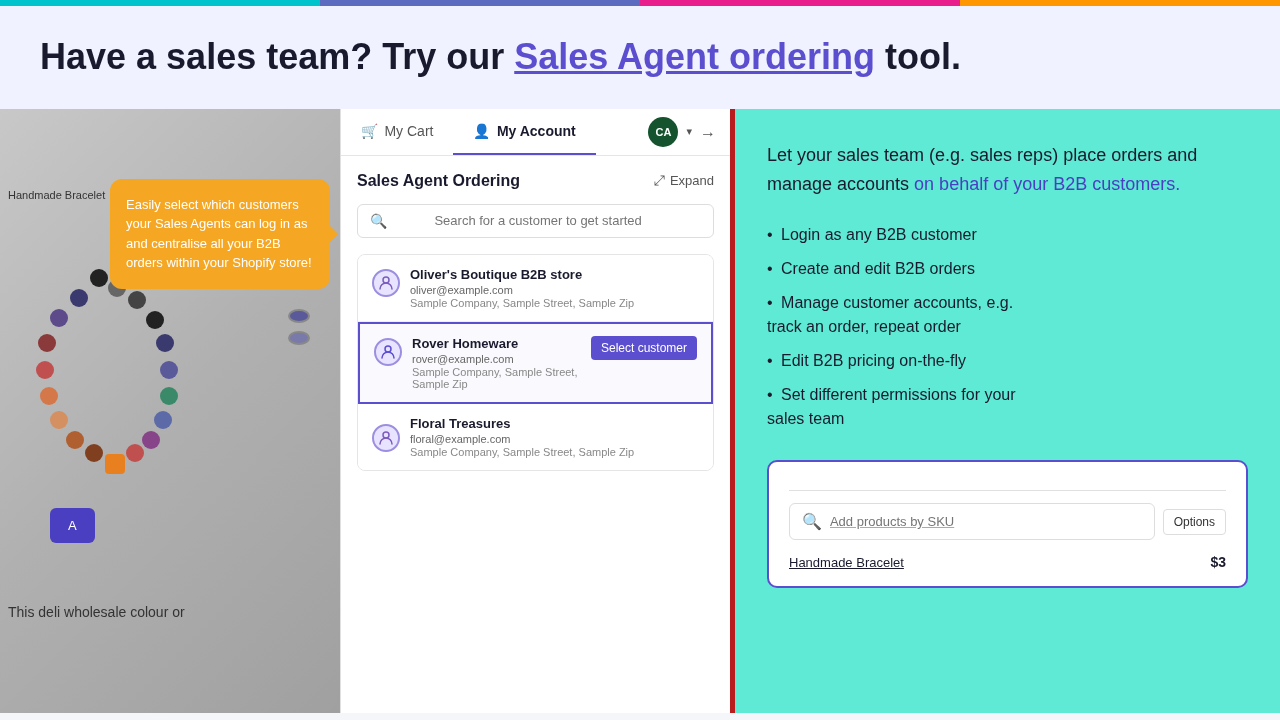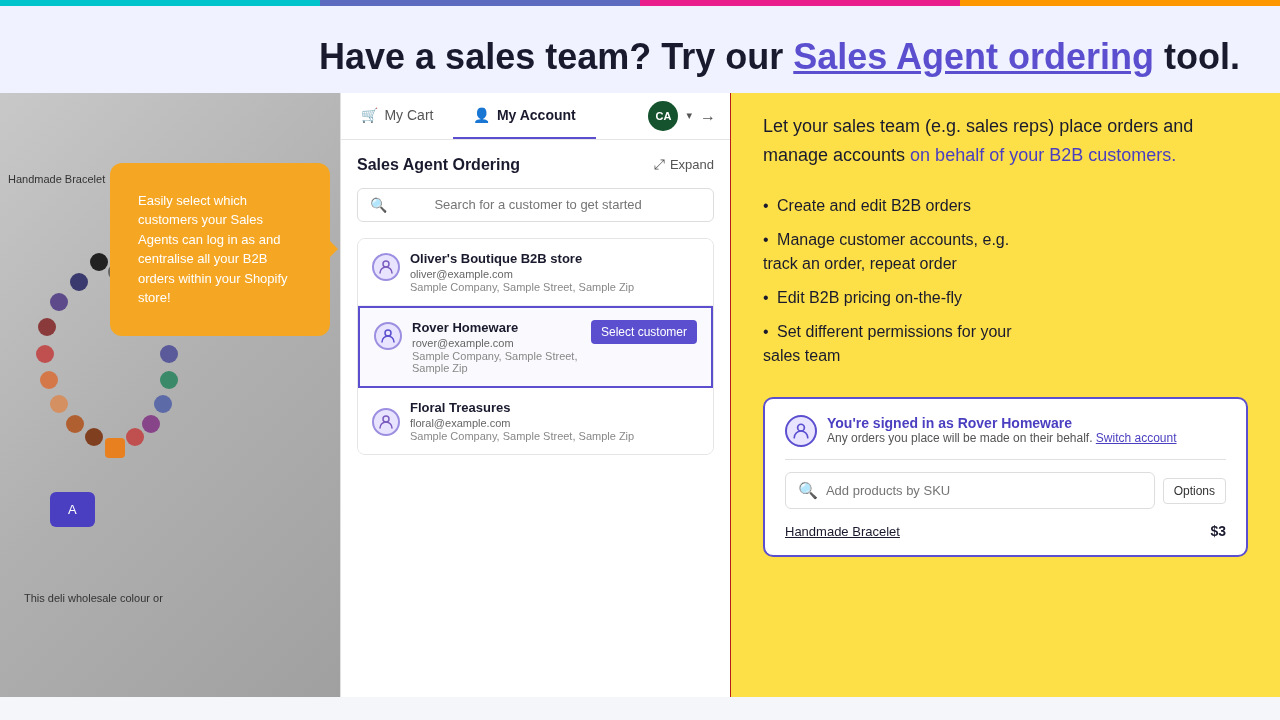--- a/index.html
+++ b/index.html
@@ -7,22 +7,22 @@
 
     
     .top-bar {
       height: 6px;
       background: linear-gradient(to right, #00c4cc 0%, #00c4cc 25%, #5c6bc0 25%, #5c6bc0 50%, #e91e8c 50%, #e91e8c 75%, #ff9800 75%, #ff9800 100%);
     }
 
     
     .header-section {
       background: #f0f2ff;
-      text-align: right;
-      padding: 28px 40px 12px;
+      text-align: left;
+      padding: 28px 40px 28px;
     }
     .header-section h1 {
       font-size: 36px;
       font-weight: 800;
       color: #1a1a2e;
       line-height: 1.3;
     }
     .header-section h1 .link-text {
       color: #5b4fcf;
       text-decoration: underline;
@@ -80,21 +80,21 @@
     }
 
     
     .tooltip-bubble {
       position: absolute;
       top: 70px;
       left: 110px;
       width: 220px;
       background: #f5a623;
       border-radius: 12px;
-      padding: 28px;
+      padding: 16px;
       z-index: 10;
       color: white;
       font-size: 13px;
       line-height: 1.5;
     }
     .tooltip-bubble::after {
       content: '';
       position: absolute;
       right: -18px;
       top: 50%;
@@ -113,22 +113,22 @@
       border: none;
       border-radius: 6px;
       padding: 10px 18px;
       font-size: 13px;
       cursor: pointer;
     }
 
     .product-desc {
       position: absolute;
       bottom: 90px;
-      left: 24px;
-      font-size: 11px;
+      left: 8px;
+      font-size: 14px;
       color: #333;
       line-height: 1.5;
       width: 320px;
     }
 
     .additional-info {
       position: absolute;
       bottom: 20px;
       left: 8px;
       background: white;
@@ -304,23 +304,23 @@
       border-radius: 4px;
       padding: 5px 10px;
       font-size: 12px;
       cursor: pointer;
       white-space: nowrap;
     }
 
     
     .features-section {
       flex: 1;
-      padding: 19px 32px;
-      background: #fde047;
-      border-left: 1px solid #b91c1c;
+      padding: 32px 32px;
+      background: #5eead4;
+      border-left: 5px solid #b91c1c;
     }
     .features-intro {
       font-size: 18px;
       color: #1a1a2e;
       line-height: 1.6;
       margin-bottom: 20px;
     }
     .features-intro .blue-link {
       color: #4a3fc0;
       cursor: pointer;
@@ -395,20 +395,21 @@
       padding: 8px 12px;
       margin-bottom: 8px;
     }
     .sku-input {
       border: none;
       outline: none;
       font-size: 13px;
       color: #aaa;
       flex: 1;
       background: none;
+      text-decoration: underline;
     }
     .options-btn {
       background: white;
       border: 1px solid #ddd;
       border-radius: 4px;
       padding: 5px 10px;
       font-size: 12px;
       color: #333;
       cursor: pointer;
     }
@@ -568,42 +569,28 @@
       </div>
     </div>
   </div>
 
   <div class="features-section">
     <p class="features-intro">
       <span>Let your sales team (e.g. sales reps) place orders and manage accounts </span><span class="blue-link">on behalf of your B2B customers.</span>
     </p>
 
     <ul class="feature-list">
+      <li>Login as any B2B customer</li>
       <li>Create and edit B2B orders</li>
       <li>Manage customer accounts, e.g.<br>track an order, repeat order</li>
       <li>Edit B2B pricing on-the-fly</li>
       <li>Set different permissions for your<br>sales team</li>
     </ul>
 
     <div class="signed-in-card">
-      <div class="signed-in-row">
-        <div class="signed-in-avatar">
-          <svg width="18" height="18" viewBox="0 0 16 16" fill="none" xmlns="http://www.w3.org/2000/svg">
-            <circle cx="8" cy="5" r="3" stroke="#5b4fcf" stroke-width="1.5"></circle>
-            <path d="M2 14c0-3.3 2.7-6 6-6s6 2.7 6 6" stroke="#5b4fcf" stroke-width="1.5" stroke-linecap="round"></path>
-          </svg>
-        </div>
-        <div class="signed-in-text">
-          <div class="signed-in-name">You're signed in as Rover Homeware</div>
-          <div class="signed-in-sub">
-            <span>Any orders you place will be made on their behalf.</span>
-            <span class="switch-link">Switch account</span>
-          </div>
-        </div>
-      </div>
       <hr class="card-divider">
       <div style="display:flex;align-items:center;gap:8px;margin-bottom:8px;">
         <div class="sku-search" style="flex:1;margin-bottom:0;">
           <span>🔍</span>
           <input class="sku-input" type="text" placeholder="Add products by SKU" style="">
         </div>
         <button class="options-btn">Options</button>
       </div>
       <div class="product-row">
         <span class="product-row-name">Handmade Bracelet</span>

